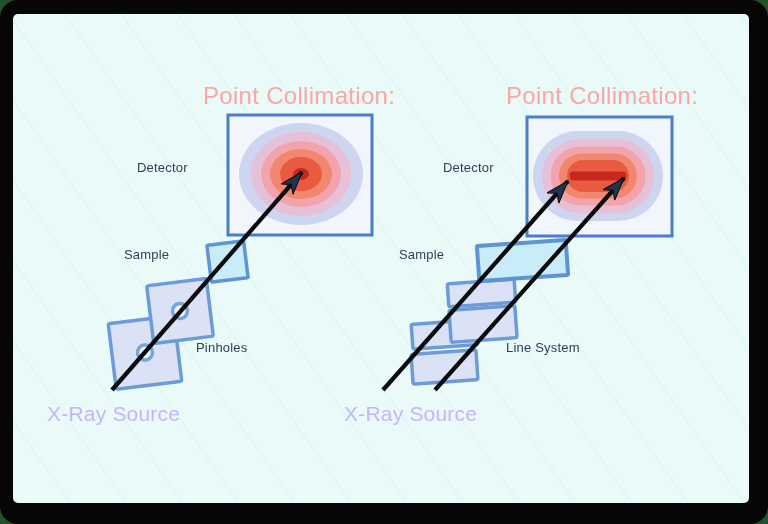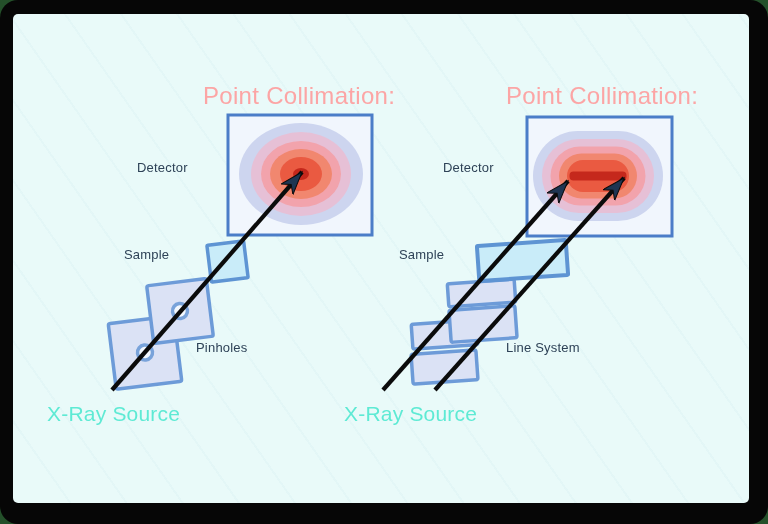--- a/index.html
+++ b/index.html
@@ -19,21 +19,21 @@
   
   .canvas::after{
     content:"";position:absolute;inset:0;border-radius:5px;
     background:repeating-linear-gradient(55deg,rgba(150,200,215,.07) 0 2px,transparent 2px 46px);
   }
   svg.diagram{position:absolute;left:0;top:0;pointer-events:none;}
   .label{
     position:absolute;color:#2e4257;font-size:13px;line-height:1.1;
     letter-spacing:.2px;white-space:nowrap;
   }
-  .label.source{font-size:21px;color:#5eead4;}
+  .label.source{font-size:21px;color:#c4b5fd;}
   .title{
     position:absolute;color:#fca5a5;font-size:24px;font-weight:normal;
     letter-spacing:.3px;white-space:nowrap;
   }
 </style>
 </head>
 <body>
 
 <div class="frame"></div>
 <div class="canvas"></div>

